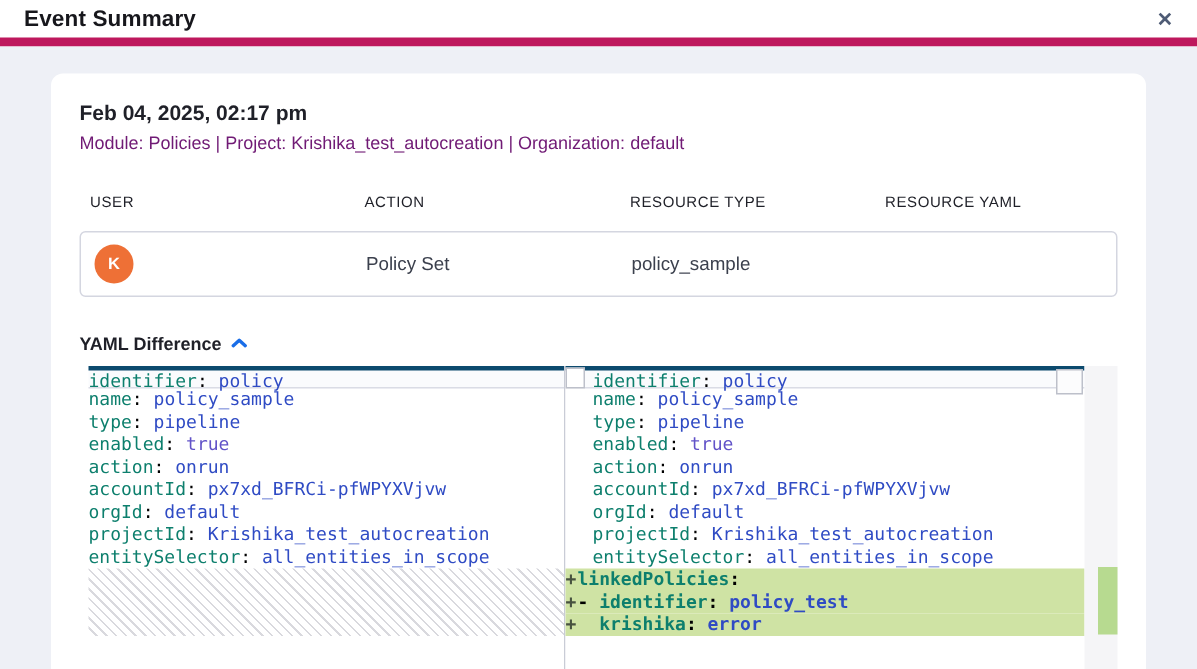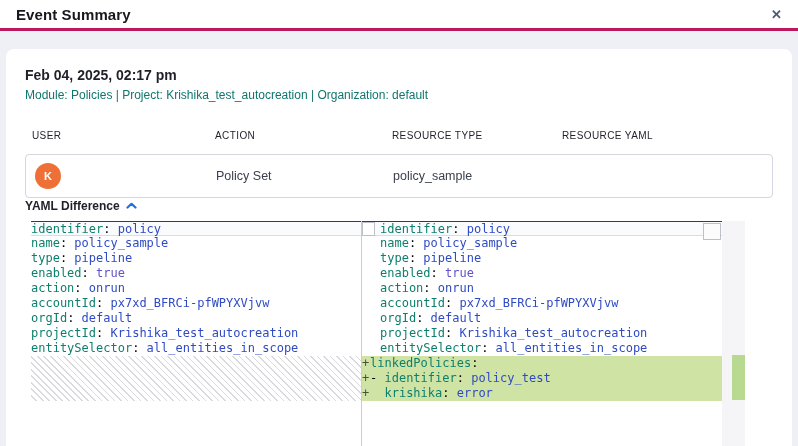--- a/index.html
+++ b/index.html
@@ -1,62 +1,62 @@
 <!DOCTYPE html>
 <html style="--bg: #eef0f6; --avatar: #ee7036; --key: #0d7f6d; --val: #2f4bc4; --bool: #6152c8; --addbg: #cfe3a4;"><head>
 <meta charset="utf-8">
 <style>
   * { margin:0; padding:0; box-sizing:border-box; }
   html,body { width:798px; height:446px; overflow:hidden; background:#fff;
               font-family:"Liberation Sans", sans-serif; }
   .modal { width:798px; height:446px; overflow:hidden; display:flex; flex-direction:column; }
 
   
-  .modal-header { height:31px; flex:0 0 31px; background:#fff; border-bottom:3px solid #be185d;
+  .modal-header { height:31px; flex:0 0 31px; background:#fff; border-bottom:6px solid #be185d;
                   display:flex; align-items:center; padding:0 16px; }
   .modal-title { font-size:15px; font-weight:bold; color:#17171c; letter-spacing:.1px; }
   .close-btn { margin-left:auto; color:#4e5b75; font-size:13px; font-weight:bold; cursor:pointer; line-height:1; }
 
   
-  .modal-body { flex:1; background:var(--bg,#eef0f6); padding:18px 6px; overflow:hidden; }
+  .modal-body { flex:1; background:var(--bg,#eef0f6); padding:18px 34px; overflow:hidden; }
   .card { background:#fff; border-radius:8px; padding:18px 19px; height:560px; }
 
   .event-date { font-size:14px; font-weight:bold; color:#1f2028; }
-  .event-meta { margin-top:5px; font-size:12px; color:#0f766e; }
+  .event-meta { margin-top:5px; font-size:12px; color:#701a75; }
 
   
   .tbl-head { display:grid; grid-template-columns:183px 177px 170px 1fr; padding-left:7px;
               margin-top:28px; font-size:10px; font-weight:normal; color:#1f2028; letter-spacing:.4px; }
   .audit-row { display:grid; grid-template-columns:190px 177px 170px 1fr; align-items:center;
                margin-top:13px; height:44px; border:1px solid #d4d6e0; border-radius:4px; background:#fff;
                font-size:12.5px; color:#3b404d; }
   .user-cell { display:flex; align-items:center; gap:13px; padding-left:9px; }
   .avatar { width:26px; height:26px; border-radius:50%; background:var(--avatar,#ee7036); color:#fff;
             font-size:11px; font-weight:bold; display:flex; align-items:center; justify-content:center; }
 
   
-  .section-label { display:flex; align-items:center; gap:6px;
+  .section-label { margin-top:23px; display:flex; align-items:center; gap:6px;
                    font-size:12px; font-weight:bold; color:#1f2028; cursor:pointer; width:max-content; }
   .chev { display:inline-block; margin-top:1px; }
 
   .diff { margin-top:8px; display:flex; height:250px; position:relative; }
   .pane { background:#fff; position:relative; font-family:"DejaVu Sans Mono", monospace;
           font-size:12px; line-height:15px; }
   .pane-left  { width:336px; padding-left:6px; }
   .pane-right { width:360px; }
   .divider { width:1px; background:#c9ccd6; }
   .code-line { height:15px; white-space:pre; }
-  .code-line.first { background:#fafbfd; border-top:1px solid #0c4a6e; border-bottom:1px solid #dadce5; }
+  .code-line.first { background:#fafbfd; border-top:3px solid #0c4a6e; border-bottom:1px solid #dadce5; }
   .pane-right .code-line { padding-left:18px; }
   .k { color:var(--key,#0d7f6d); }
   .v { color:var(--val,#2f4bc4); }
   .b { color:var(--bool,#6152c8); }
   .hatch { height:45px; margin-right:0;
            background:repeating-linear-gradient(45deg,#ffffff 0px,#ffffff 3.5px,#d9d9de 3.5px,#d9d9de 4.6px); }
-  .added { background:var(--addbg,#cfe3a4); padding-left:0 !important; }
+  .added { background:var(--addbg,#cfe3a4); padding-left:0 !important;font-weight:bold; }
   .marker { display:inline-block; width:8px; color:#47523f; }
   .thumb-left  { position:absolute; top:1px; left:0;  width:13px; height:14px; background:#fff; border:1px solid #bdc0ca; }
   .thumb-right { position:absolute; top:2px; right:1px; width:18px; height:17px; background:#fcfcfd; border:1px solid #bdc0ca; }
   .minimap { width:23px; background:#f5f5f7; position:relative; }
   .minimap-mark { position:absolute; top:134px; right:0; width:13px; height:45px; background:#b7da90; }
 </style>
 </head>
 <body>
 
 <div class="modal">

